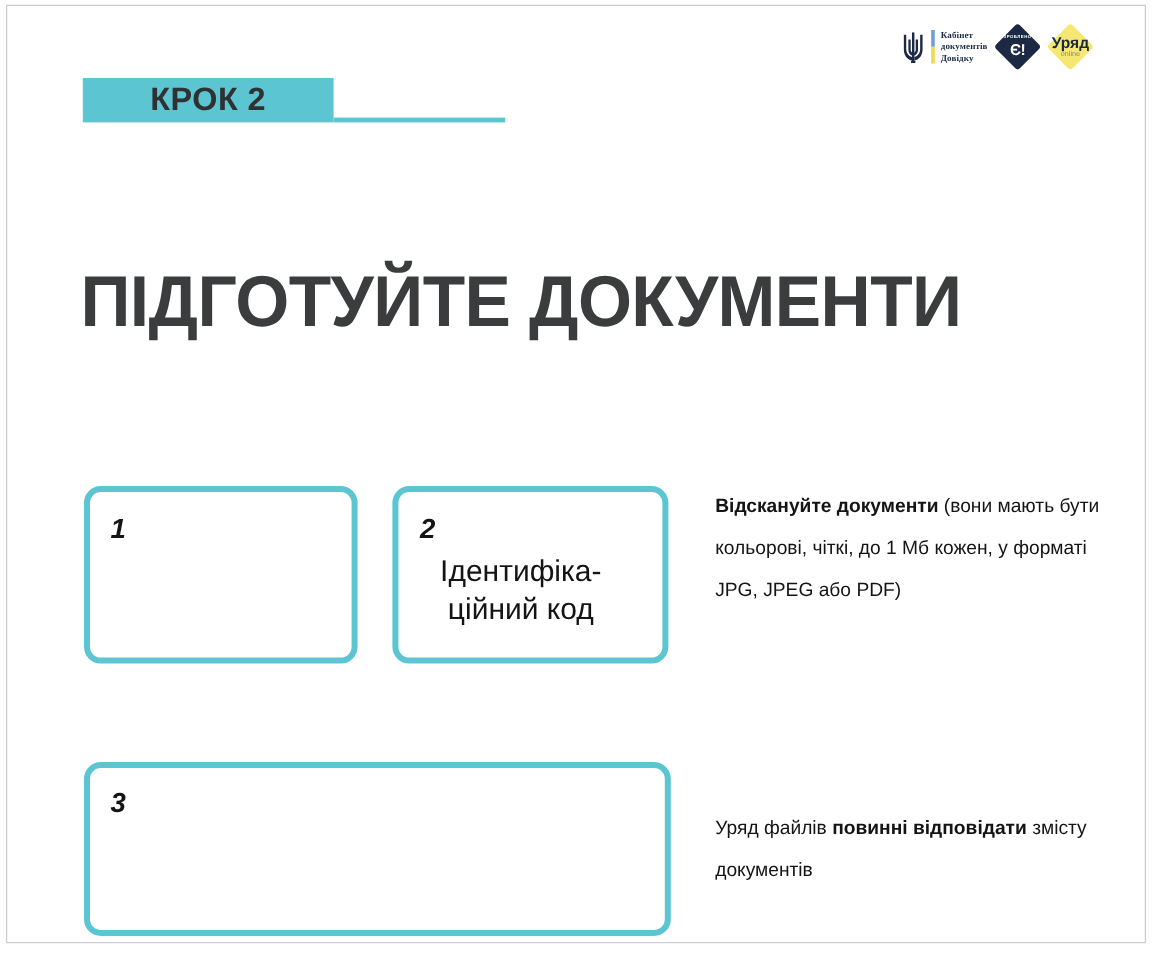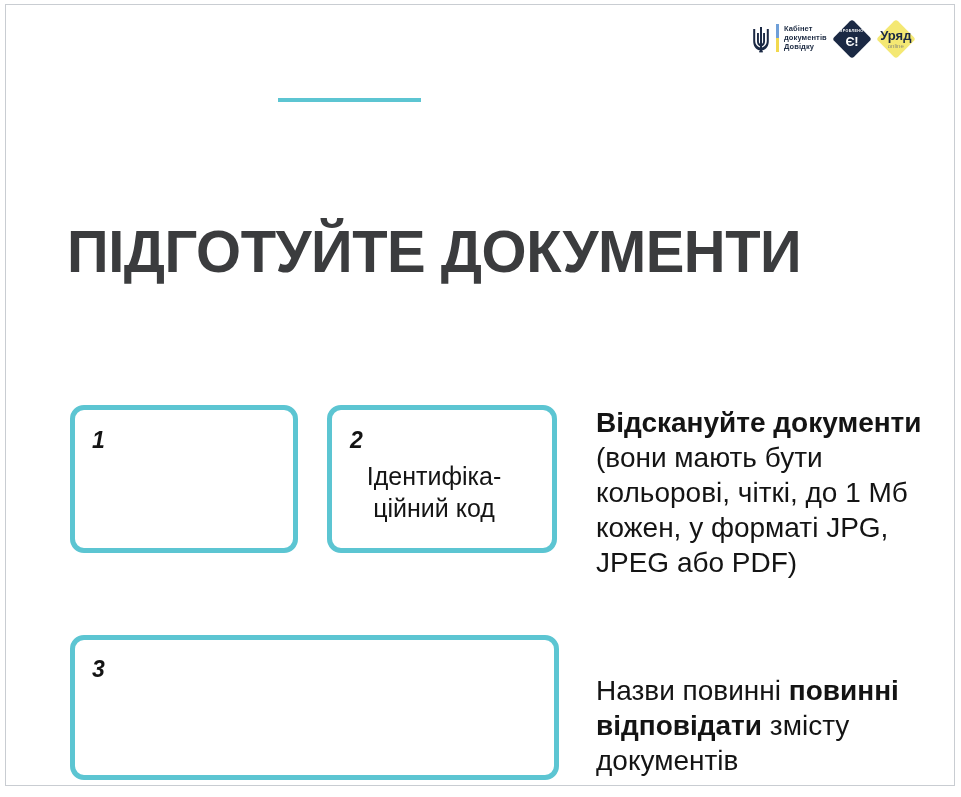--- a/index.html
+++ b/index.html
@@ -191,36 +191,36 @@
 
   #card-3 { left: 64px;  top: 630px; width: 489px; height: 145px; }
   #card-3 .card-num  { left: 17px; top: 18px; }
   #card-3 .card-text { left: 0; right: 0; top: 55px; }
 
   
   .note {
     position: absolute;
     left: 590px;
     color: #141414;
-    font-size: 28px;
+    font-size: 16px;
     line-height: 35px;
     width: 330px;
   }
   #note-1 { top: 400px; }
   #note-2 { top: 668px; }
   .note b { font-weight: bold; }
 </style>
 </head>
 <body>
 
 <div id="slide">
 
   <div class="logo-bar">
 
-    <div style="display:flex;align-items:flex-start;">
+    <div style="display:flex;align-items:center;font-family:Liberation Serif, serif;">
       <svg class="tryzub" viewBox="0 0 22 30">
         <g fill="#1b2944">
           <rect x="10" y="3" width="2" height="24"></rect>
           <path d="M3.2 5 L5.2 5 L5.2 17 C5.2 20 7 22.5 10 23.6 L10 26.6 C5.2 25.3 3.2 21.5 3.2 17 Z"></path>
           <path d="M16.8 5 L18.8 5 L18.8 17 C18.8 21.5 16.8 25.3 12 26.6 L12 23.6 C15 22.5 16.8 20 16.8 17 Z"></path>
           <path d="M7.0 9 L8.9 9 L8.9 17.5 C8.9 18.6 9.4 19.4 10.2 19.9 L10.2 22.4 C8.0 21.5 7.0 19.8 7.0 17.5 Z"></path>
           <path d="M15.0 9 L13.1 9 L13.1 17.5 C13.1 18.6 12.6 19.4 11.8 19.9 L11.8 22.4 C14.0 21.5 15.0 19.8 15.0 17.5 Z"></path>
           <path d="M9.2 26.8 L12.8 26.8 L12.8 28.4 L9.2 28.4 Z"></path>
         </g>
       </svg>
@@ -245,20 +245,23 @@
 
     <div class="diamond">
       <div class="shape yellow"></div>
       <div class="inner">
         <span class="uryad-word">Уряд</span>
         <span class="uryad-sub">online</span>
       </div>
     </div>
   </div>
 
+  <div class="step-badge">
+    <span class="step-badge-label">КРОК 2</span>
+  </div>
   <div class="step-rule"></div>
 
   <div class="page-title">ПІДГОТУЙТЕ ДОКУМЕНТИ</div>
 
   <div class="card" id="card-1">
     <span class="card-num">1</span>
   </div>
 
   <div class="card" id="card-2">
     <span class="card-num">2</span>
@@ -268,16 +271,16 @@
 
   <div class="card" id="card-3">
     <span class="card-num">3</span>
   </div>
 
   <div class="note" id="note-1">
     <b>Відскануйте документи</b><span> (вони мають бути кольорові, чіткі, до 1 Мб кожен, у форматі JPG, JPEG або PDF)</span>
   </div>
 
   <div class="note" id="note-2">
-    <span>Назви повинні </span><b>повинні відповідати</b><span> змісту документів</span>
+    <span>Уряд файлів </span><b>повинні відповідати</b><span> змісту документів</span>
   </div>
 
 </div>
 
 </body></html>

